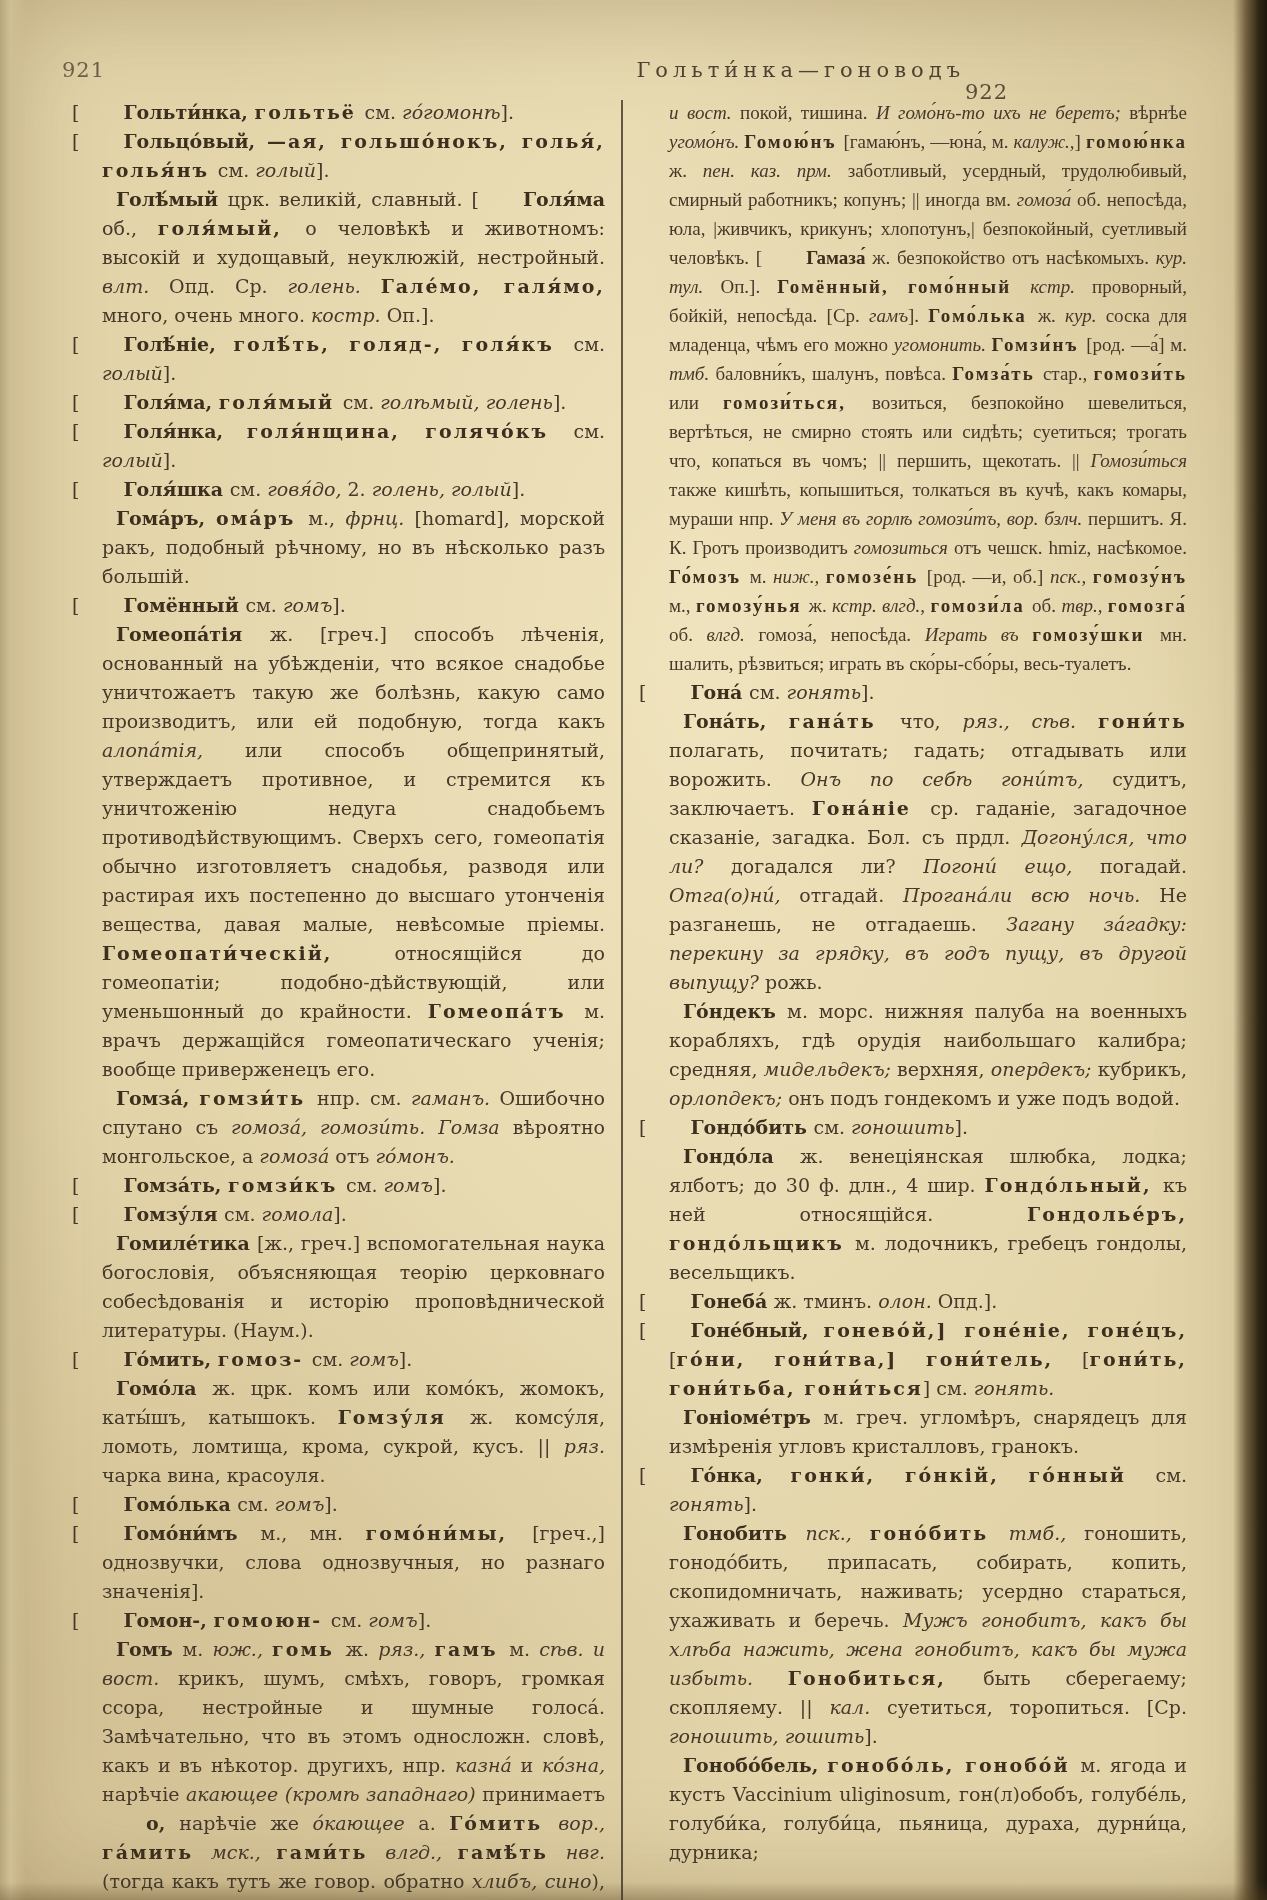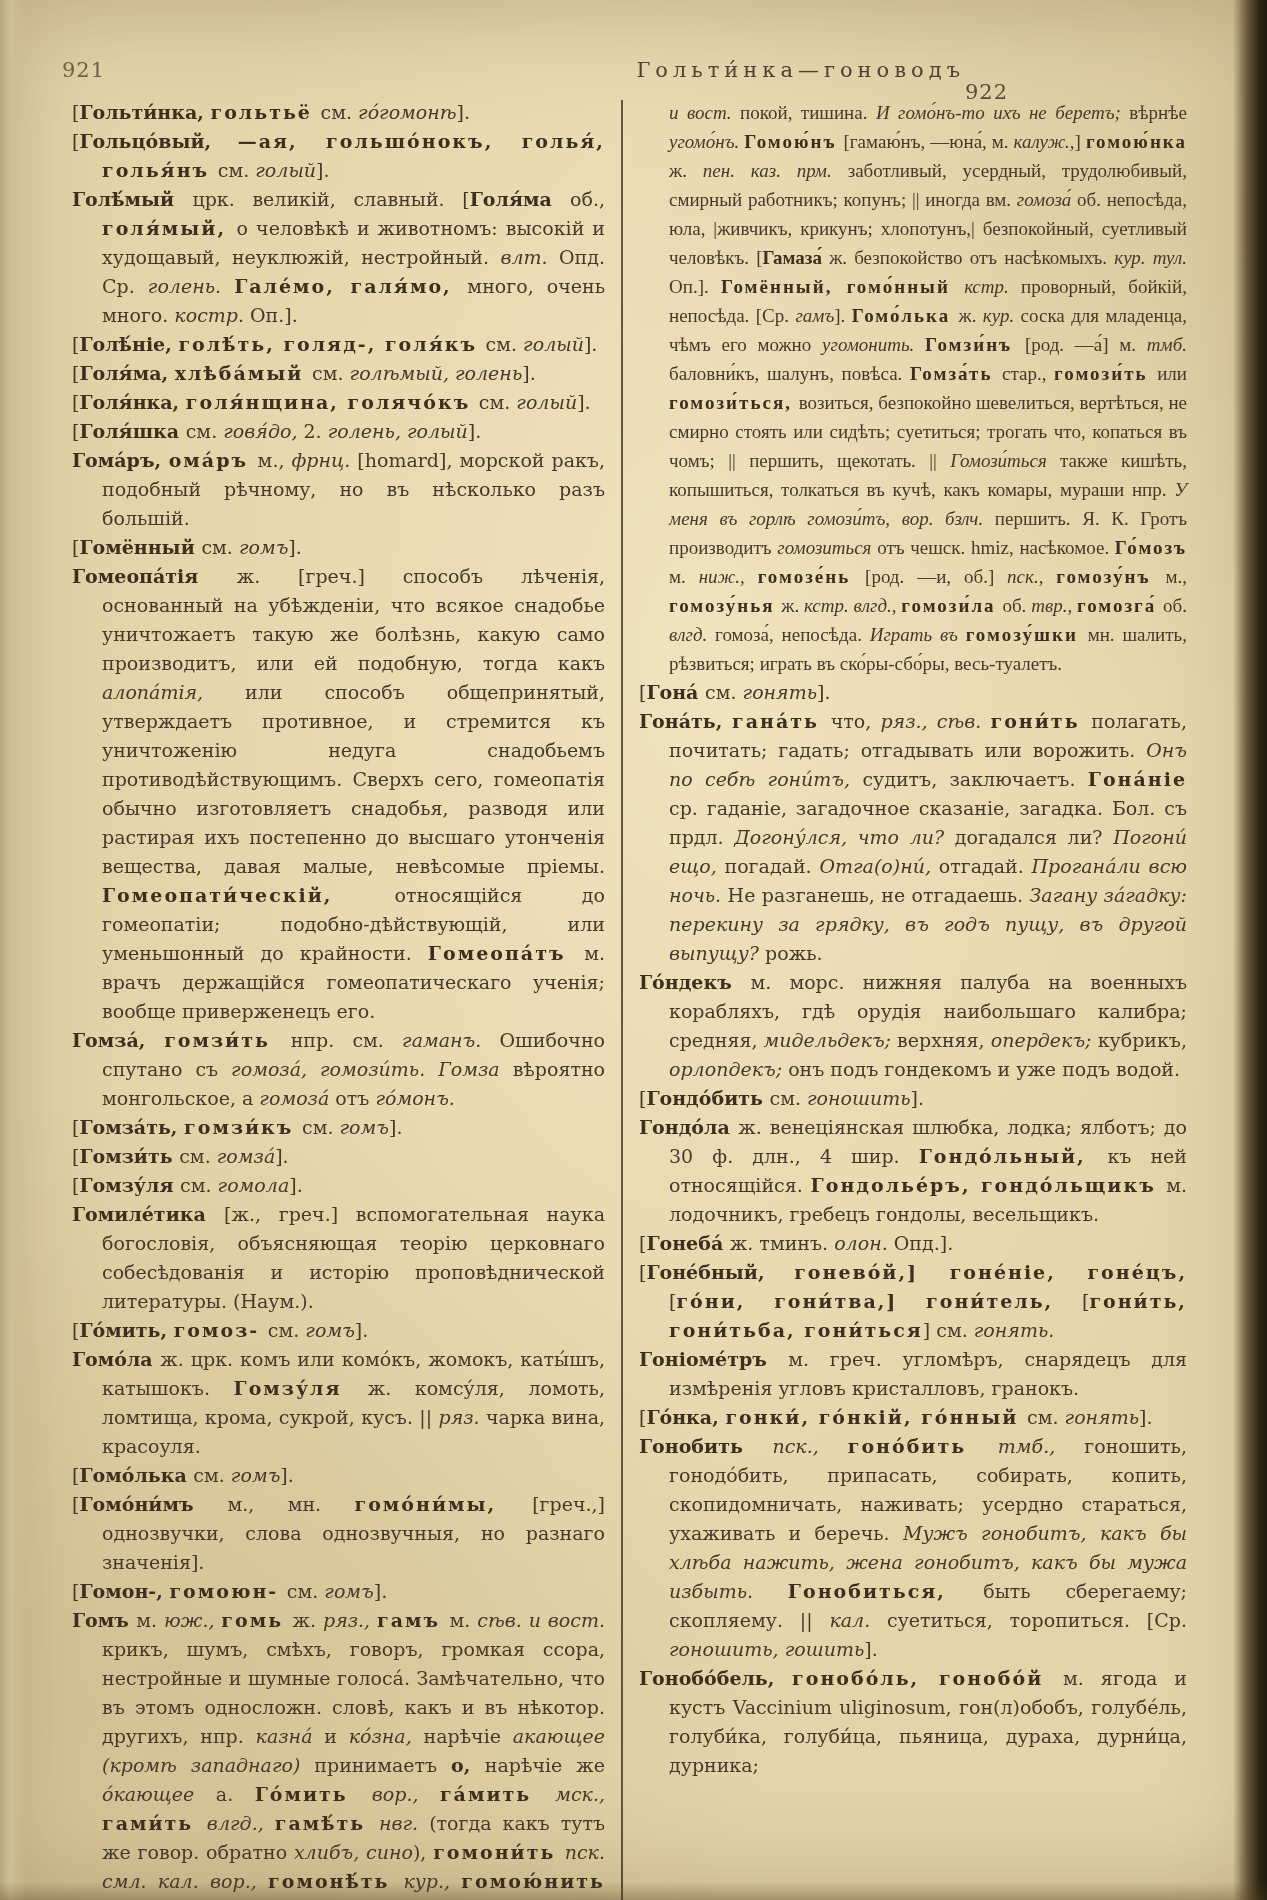--- a/index.html
+++ b/index.html
@@ -45,21 +45,21 @@
   }
   .col{width:533px;font-size:19px;line-height:29px;text-align:justify;}
   .col.right{width:548px;}
   .divider{
     width:2px;align-self:stretch;margin:2px 16px 0 16px;
     background:rgba(62,50,32,.78);
     min-height:1705px;
   }
   .entry{margin:0;padding-left:30px;text-indent:-30px;}
   .entry.cont{text-indent:0;font-family:Liberation Serif, serif;}
-  .r-b{font-weight:bold;color:#3c2f1e;}
+  .r-b{font-weight:bold;color:#3c2f1e;margin-left:44px;}
   .r-g{font-weight:bold;letter-spacing:2px;color:#3c2f1e;}
   .r-i{font-style:italic;}
   .r-p{}
 </style>
 </head>
 <body>
 
 <div class="page">
   <div class="edge-left"></div>
   <div class="edge-right"></div>
@@ -70,29 +70,28 @@
     <span class="run-title">Гольти́нка—гоноводъ</span>
     <span class="pg-right">922</span>
   </div>
 
   <div class="cols">
     <div class="col left" id="col-left">
         <p class="entry"><span class="r-p">[</span><span class="r-b">Гольти́нка, </span><span class="r-g">гольтьё </span><span class="r-p">см. </span><span class="r-i">го́гомонѣ</span><span class="r-p">].</span></p>
         <p class="entry"><span class="r-p">[</span><span class="r-b">Гольцо́вый, </span><span class="r-g">—ая, гольшо́нокъ, голья́, голья́нъ </span><span class="r-p">см. </span><span class="r-i">голый</span><span class="r-p">].</span></p>
         <p class="entry"><span class="r-b">Голѣ́мый </span><span class="r-p">црк. великій, славный. [</span><span class="r-b">Голя́ма </span><span class="r-p">об., </span><span class="r-g">голя́мый, </span><span class="r-p">о человѣкѣ и животномъ: высокій и худощавый, неуклюжій, нестройный. </span><span class="r-i">влт. </span><span class="r-p">Опд. Ср. </span><span class="r-i">голень. </span><span class="r-g">Гале́мо, галя́мо, </span><span class="r-p">много, очень много. </span><span class="r-i">костр. </span><span class="r-p">Оп.].</span></p>
         <p class="entry"><span class="r-p">[</span><span class="r-b">Голѣ́ніе, </span><span class="r-g">голѣ́ть, голяд-, голя́къ </span><span class="r-p">см. </span><span class="r-i">голый</span><span class="r-p">].</span></p>
-        <p class="entry"><span class="r-p">[</span><span class="r-b">Голя́ма, </span><span class="r-g">хлѣба́мый </span><span class="r-p">см. </span><span class="r-i">голѣмый, голень</span><span class="r-p">].</span></p>
+        <p class="entry"><span class="r-p">[</span><span class="r-b">Голя́ма, </span><span class="r-g">голя́мый </span><span class="r-p">см. </span><span class="r-i">голѣмый, голень</span><span class="r-p">].</span></p>
         <p class="entry"><span class="r-p">[</span><span class="r-b">Голя́нка, </span><span class="r-g">голя́нщина, голячо́къ </span><span class="r-p">см. </span><span class="r-i">голый</span><span class="r-p">].</span></p>
         <p class="entry"><span class="r-p">[</span><span class="r-b">Голя́шка </span><span class="r-p">см. </span><span class="r-i">говя́до, </span><span class="r-p">2. </span><span class="r-i">голень, голый</span><span class="r-p">].</span></p>
         <p class="entry"><span class="r-b">Гома́ръ, </span><span class="r-g">ома́ръ </span><span class="r-p">м., </span><span class="r-i">фрнц. </span><span class="r-p">[homard], морской ракъ, подобный рѣчному, но въ нѣсколько разъ большій.</span></p>
         <p class="entry"><span class="r-p">[</span><span class="r-b">Гомённый </span><span class="r-p">см. </span><span class="r-i">гомъ</span><span class="r-p">].</span></p>
         <p class="entry"><span class="r-b">Гомеопа́тія </span><span class="r-p">ж. [греч.] способъ лѣченія, основанный на убѣжденіи, что всякое снадобье уничтожаетъ такую же болѣзнь, какую само производитъ, или ей подобную, тогда какъ </span><span class="r-i">алопа́тія, </span><span class="r-p">или способъ общепринятый, утверждаетъ противное, и стремится къ уничтоженію недуга снадобьемъ противодѣйствующимъ. Сверхъ сего, гомеопатія обычно изготовляетъ снадобья, разводя или растирая ихъ постепенно до высшаго утонченія вещества, давая малые, невѣсомые пріемы. </span><span class="r-g">Гомеопати́ческій, </span><span class="r-p">относящійся до гомеопатіи; подобно-дѣйствующій, или уменьшонный до крайности. </span><span class="r-g">Гомеопа́тъ </span><span class="r-p">м. врачъ держащійся гомеопатическаго ученія; вообще приверженецъ его.</span></p>
         <p class="entry"><span class="r-b">Гомза́, </span><span class="r-g">гомзи́ть </span><span class="r-p">нпр. см. </span><span class="r-i">гаманъ. </span><span class="r-p">Ошибочно спутано съ </span><span class="r-i">гомоза́, гомози́ть. Гомза </span><span class="r-p">вѣроятно монгольское, а </span><span class="r-i">гомоза́ </span><span class="r-p">отъ </span><span class="r-i">го́монъ.</span></p>
         <p class="entry"><span class="r-p">[</span><span class="r-b">Гомза́ть, </span><span class="r-g">гомзи́къ </span><span class="r-p">см. </span><span class="r-i">гомъ</span><span class="r-p">].</span></p>
-        <p class="entry"><span class="r-p">[</span><span class="r-b">Гомзи́ть </span><span class="r-p">см. </span><span class="r-i">гомза́</span><span class="r-p">].</span></p>
         <p class="entry"><span class="r-p">[</span><span class="r-b">Гомзу́ля </span><span class="r-p">см. </span><span class="r-i">гомола</span><span class="r-p">].</span></p>
         <p class="entry"><span class="r-b">Гомиле́тика </span><span class="r-p">[ж., греч.] вспомогательная наука богословія, объясняющая теорію церковнаго собесѣдованія и исторію проповѣднической литературы. (Наум.).</span></p>
         <p class="entry"><span class="r-p">[</span><span class="r-b">Го́мить, </span><span class="r-g">гомоз- </span><span class="r-p">см. </span><span class="r-i">гомъ</span><span class="r-p">].</span></p>
         <p class="entry"><span class="r-b">Гомо́ла </span><span class="r-p">ж. црк. комъ или комо́къ, жомокъ, каты́шъ, катышокъ. </span><span class="r-g">Гомзу́ля </span><span class="r-p">ж. комсу́ля, ломоть, ломтища, крома, сукрой, кусъ. || </span><span class="r-i">ряз. </span><span class="r-p">чарка вина, красоуля.</span></p>
         <p class="entry"><span class="r-p">[</span><span class="r-b">Гомо́лька </span><span class="r-p">см. </span><span class="r-i">гомъ</span><span class="r-p">].</span></p>
         <p class="entry"><span class="r-p">[</span><span class="r-b">Гомо́ни́мъ </span><span class="r-p">м., мн. </span><span class="r-g">гомо́ни́мы, </span><span class="r-p">[греч.,] однозвучки, слова однозвучныя, но разнаго значенія].</span></p>
         <p class="entry"><span class="r-p">[</span><span class="r-b">Гомон-, </span><span class="r-g">гомоюн- </span><span class="r-p">см. </span><span class="r-i">гомъ</span><span class="r-p">].</span></p>
         <p class="entry"><span class="r-b">Гомъ </span><span class="r-p">м. </span><span class="r-i">юж., </span><span class="r-g">гомь </span><span class="r-p">ж. </span><span class="r-i">ряз., </span><span class="r-g">гамъ </span><span class="r-p">м. </span><span class="r-i">сѣв. и вост. </span><span class="r-p">крикъ, шумъ, смѣхъ, говоръ, громкая ссора, нестройные и шумные голоса́. Замѣчательно, что въ этомъ односложн. словѣ, какъ и въ нѣкотор. другихъ, нпр. </span><span class="r-i">казна́ </span><span class="r-p">и </span><span class="r-i">ко́зна, </span><span class="r-p">нарѣчіе </span><span class="r-i">акающее (кромѣ западнаго) </span><span class="r-p">принимаетъ </span><span class="r-b">о, </span><span class="r-p">нарѣчіе же </span><span class="r-i">о́кающее </span><span class="r-p">а. </span><span class="r-g">Го́мить </span><span class="r-i">вор., </span><span class="r-g">га́мить </span><span class="r-i">мск., </span><span class="r-g">гами́ть </span><span class="r-i">влгд., </span><span class="r-g">гамѣ́ть </span><span class="r-i">нвг. </span><span class="r-p">(тогда какъ тутъ же говор. обратно </span><span class="r-i">хлибъ, сино</span><span class="r-p">), </span><span class="r-g">гомони́ть </span><span class="r-i">пск. смл. кал. вор., </span><span class="r-g">гомонѣ́ть </span><span class="r-i">кур., </span><span class="r-g">гомою́нить </span><span class="r-i">тул., </span><span class="r-p">громко говорить, шумѣть, кричать, хохотать, браниться, возиться; буянить. </span></p>
       </div>
     <div class="divider"></div>

